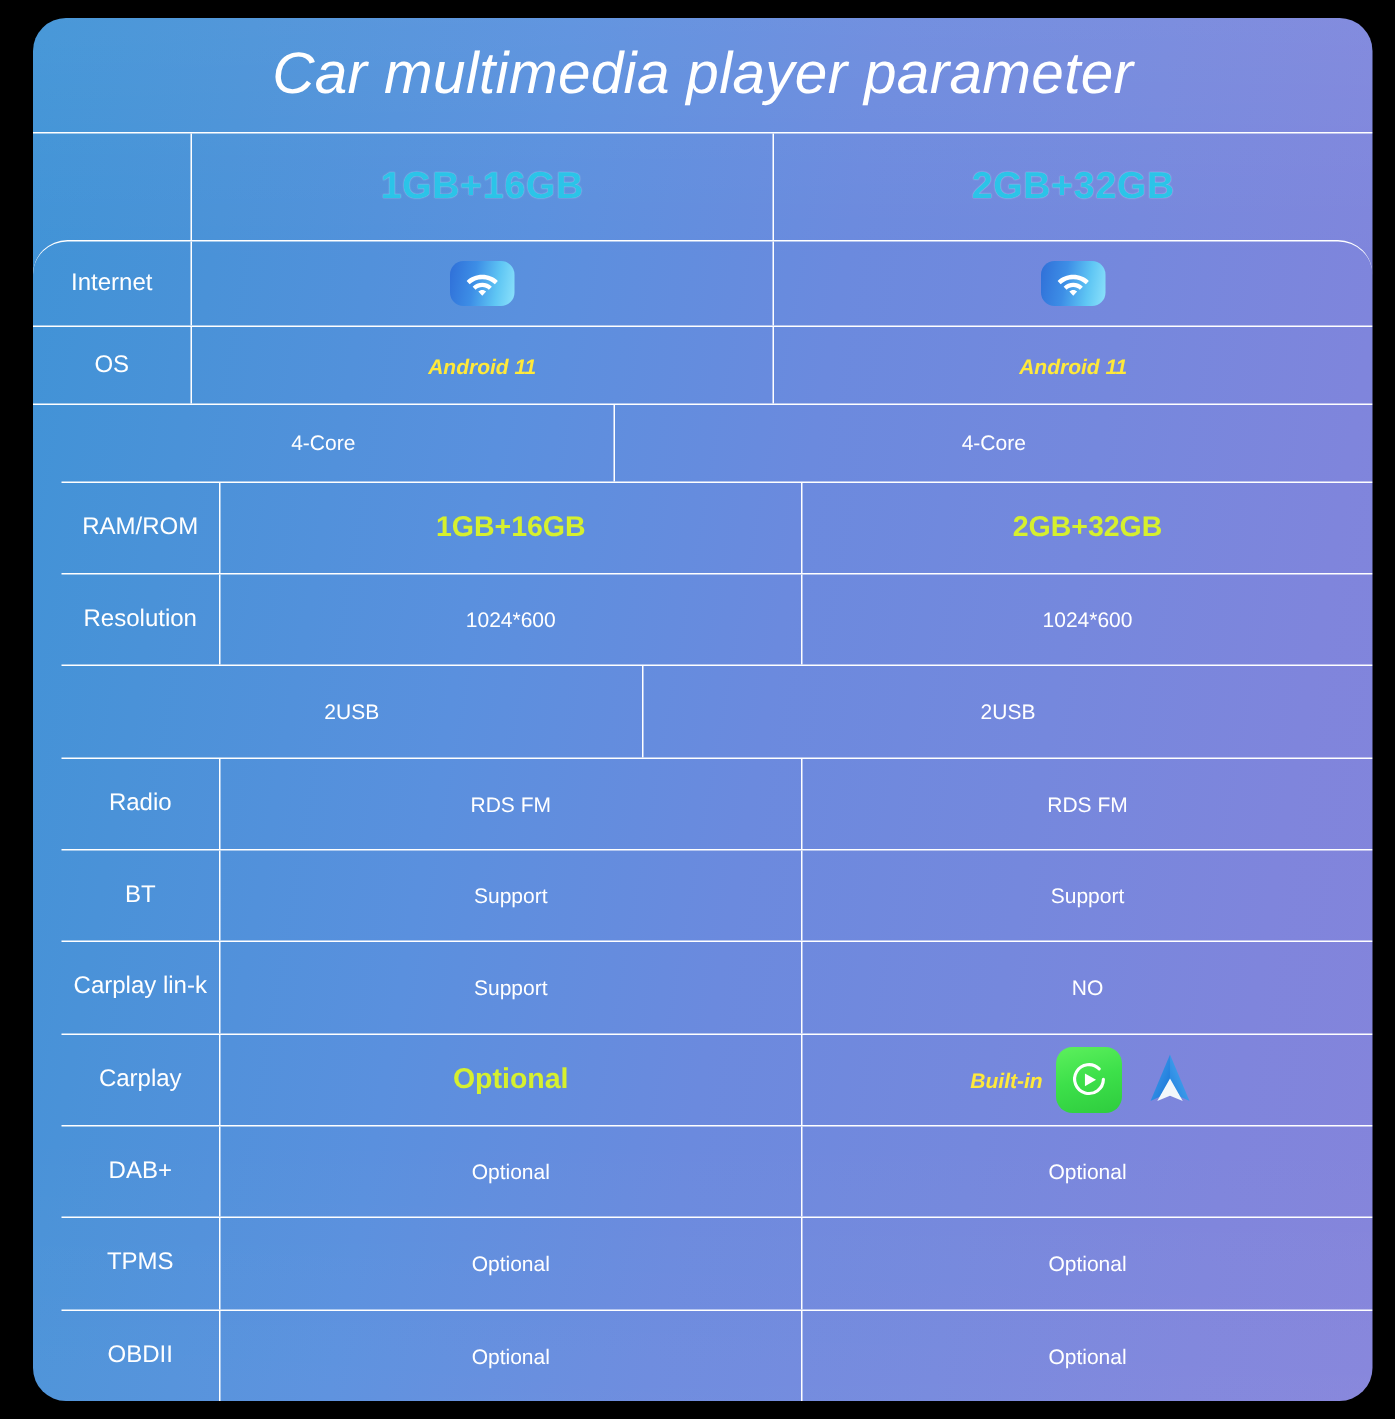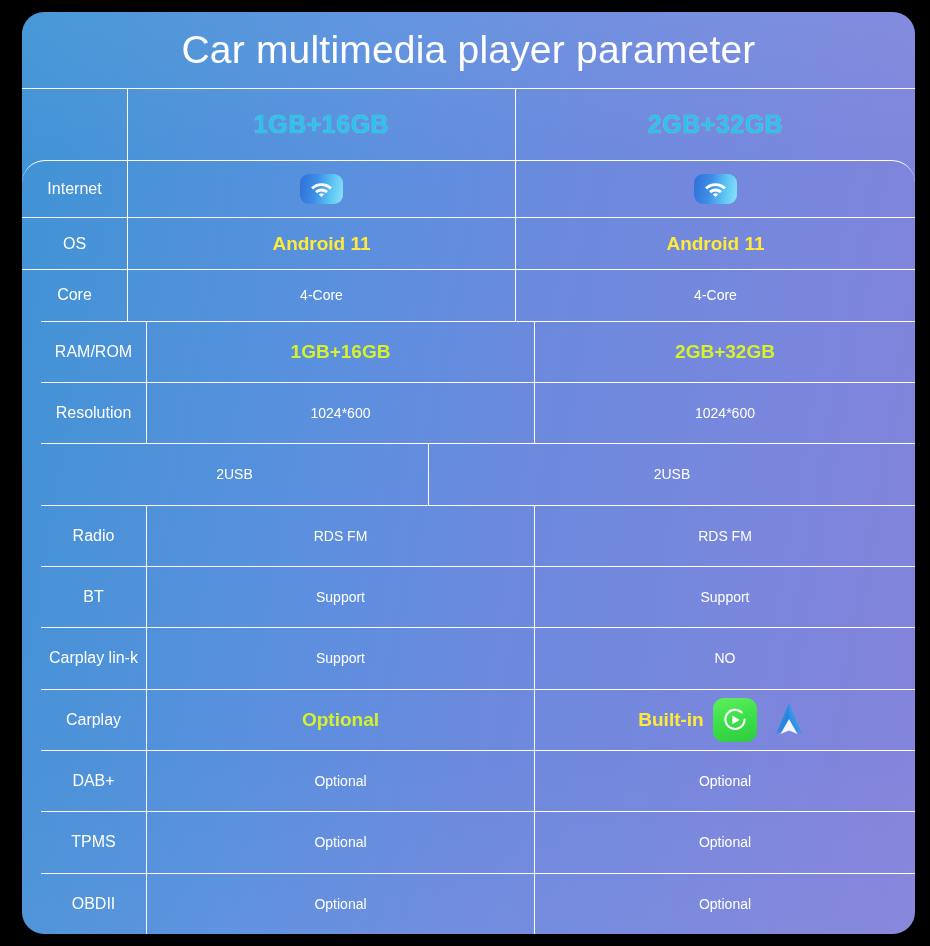--- a/index.html
+++ b/index.html
@@ -68,20 +68,21 @@
     display: flex;
     align-items: center;
     justify-content: center;
   }
   .title-text {
     color: #ffffff;
     font-size: 39px;
     font-weight: 400;
     letter-spacing: 0.2px;
     white-space: nowrap;
+    font-style: italic;
   }
 
   
   .row {
     display: flex;
     align-items: stretch;
     border-top: 1.6px solid #ffffff;
     position: relative;
   }
   .row.header-row { height: 73px; }
@@ -118,21 +119,22 @@
   }
   .val-text {
     color: #ffffff;
     font-size: 14px;
     font-weight: 400;
     white-space: nowrap;
   }
   .val-text.hl-yellow {
     color: #ffe93a;
     font-weight: bold;
-    font-size: 19px;
+    font-size: 14px;
+    font-style: italic;
   }
   .val-text.hl-lime {
     color: #d6f02e;
     font-weight: bold;
     font-size: 19px;
   }
   .val-text.hl-cyan {
     color: #2bc4e8;
     font-weight: bold;
     font-size: 25px;
@@ -232,23 +234,20 @@
         </div>
         <div class="cell val-a">
           <span class="val-text hl-yellow">Android 11</span>
         </div>
         <div class="cell val-b">
           <span class="val-text hl-yellow">Android 11</span>
         </div>
       </div>
 
       <div class="row r-std">
-        <div class="cell label">
-          <span class="label-text">Core</span>
-        </div>
         <div class="cell val-a">
           <span class="val-text">4-Core</span>
         </div>
         <div class="cell val-b">
           <span class="val-text">4-Core</span>
         </div>
       </div>
 
       <div class="row r-tall">
         <div class="cell label">

